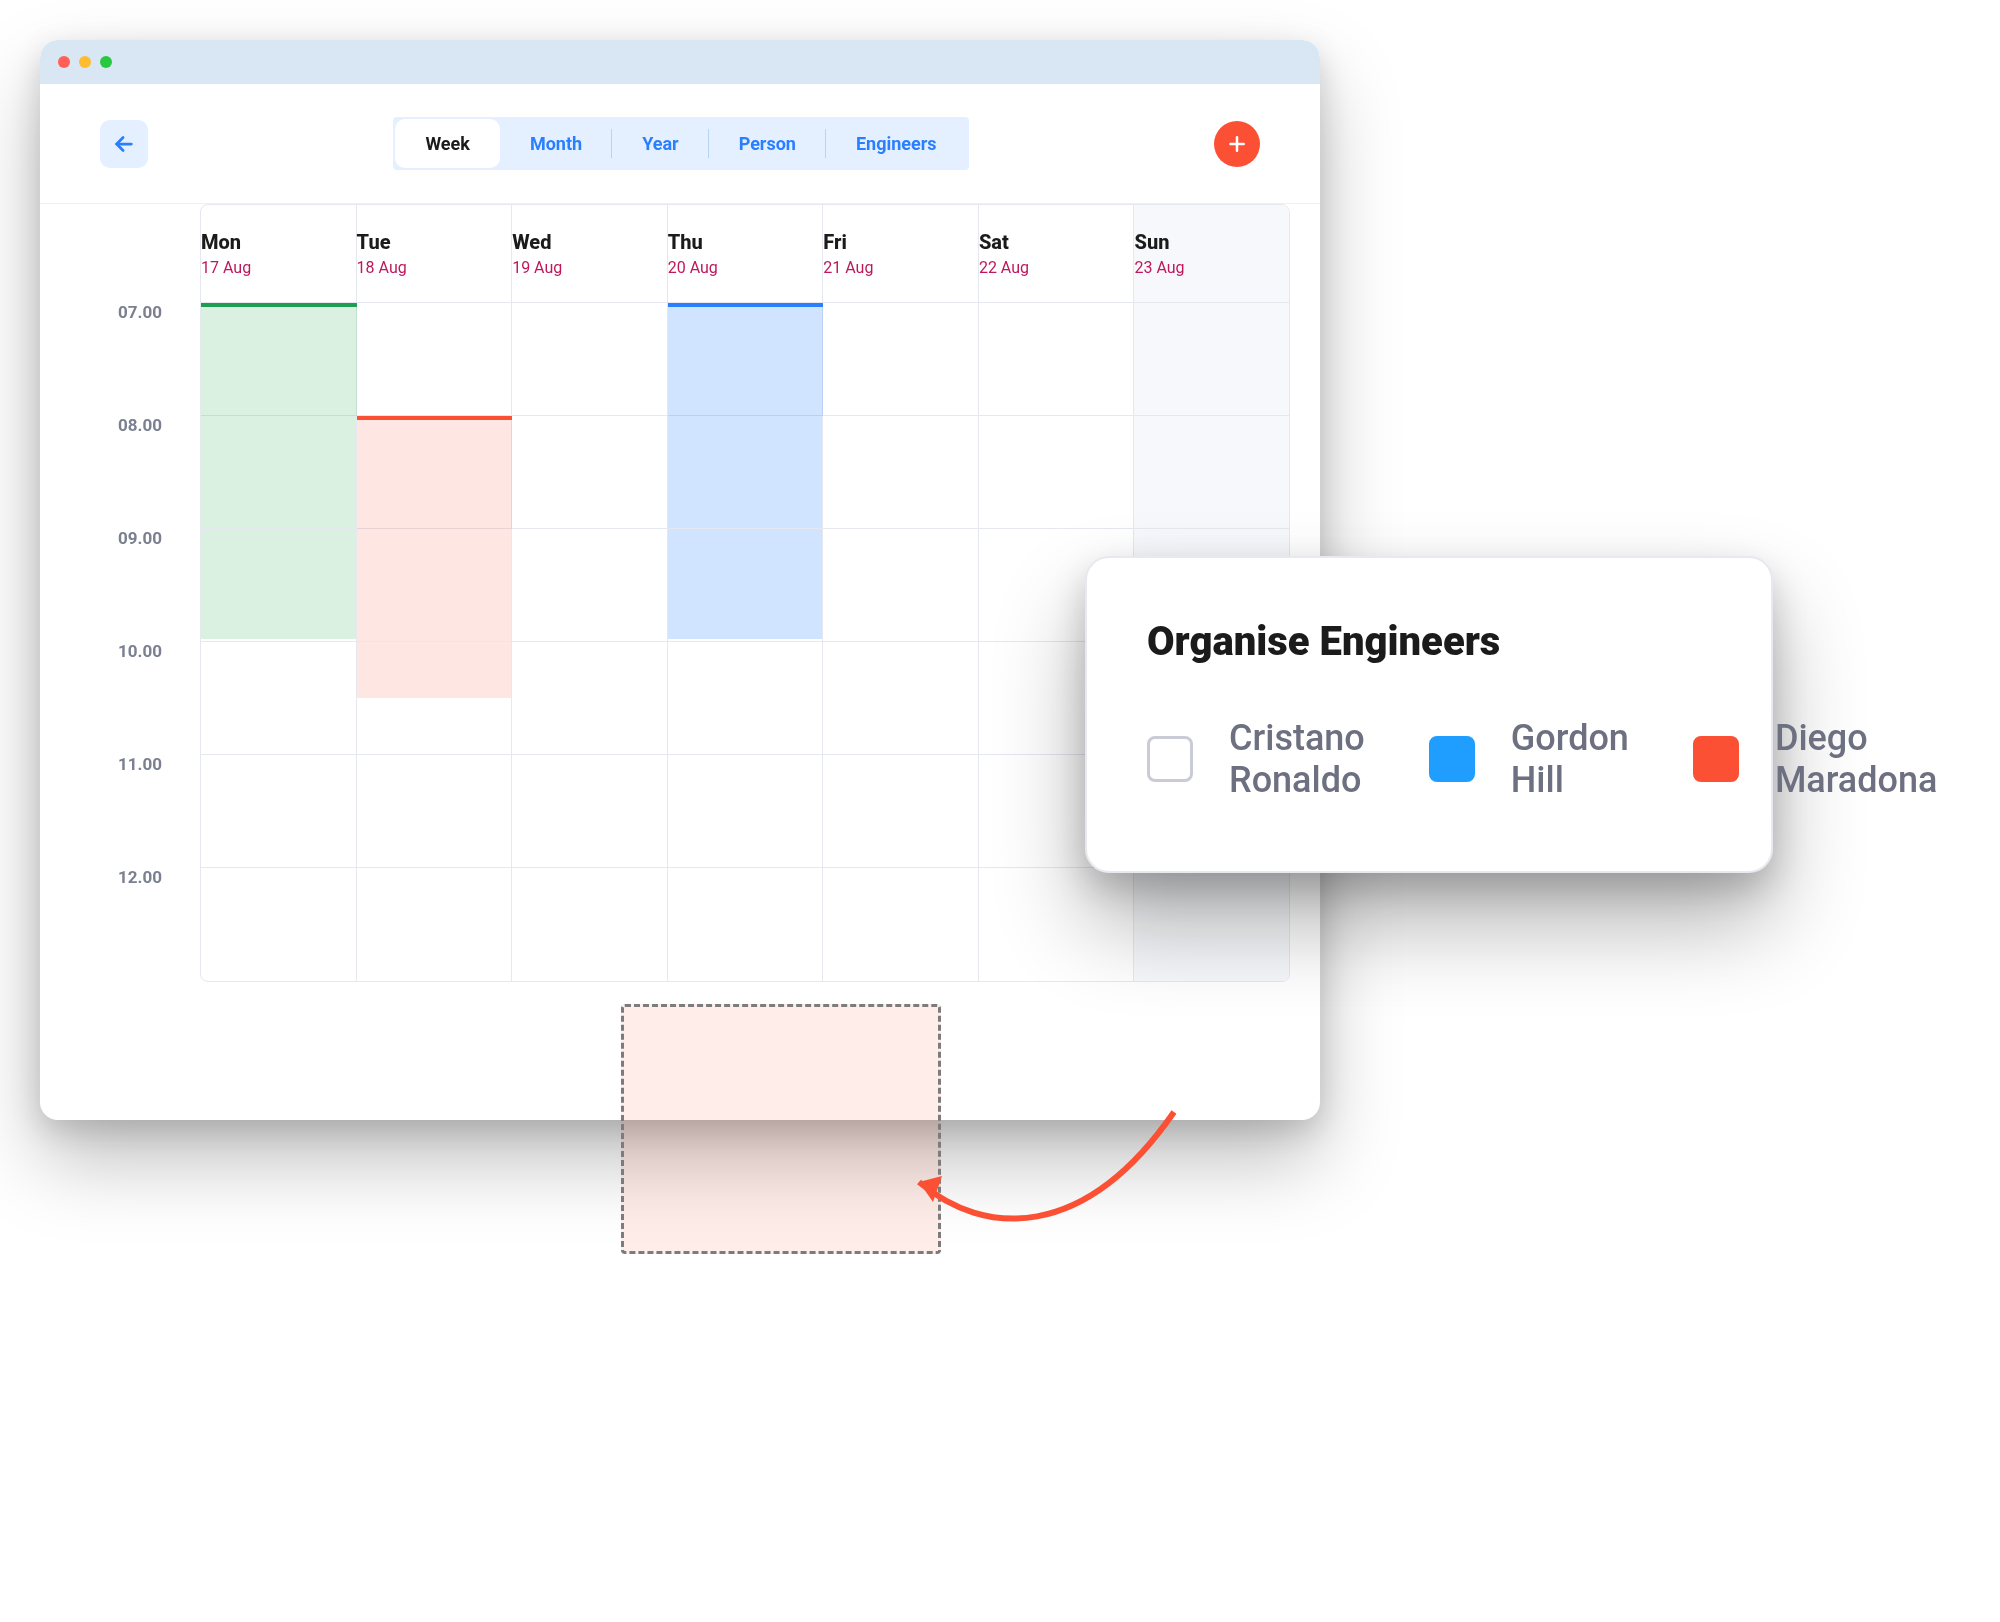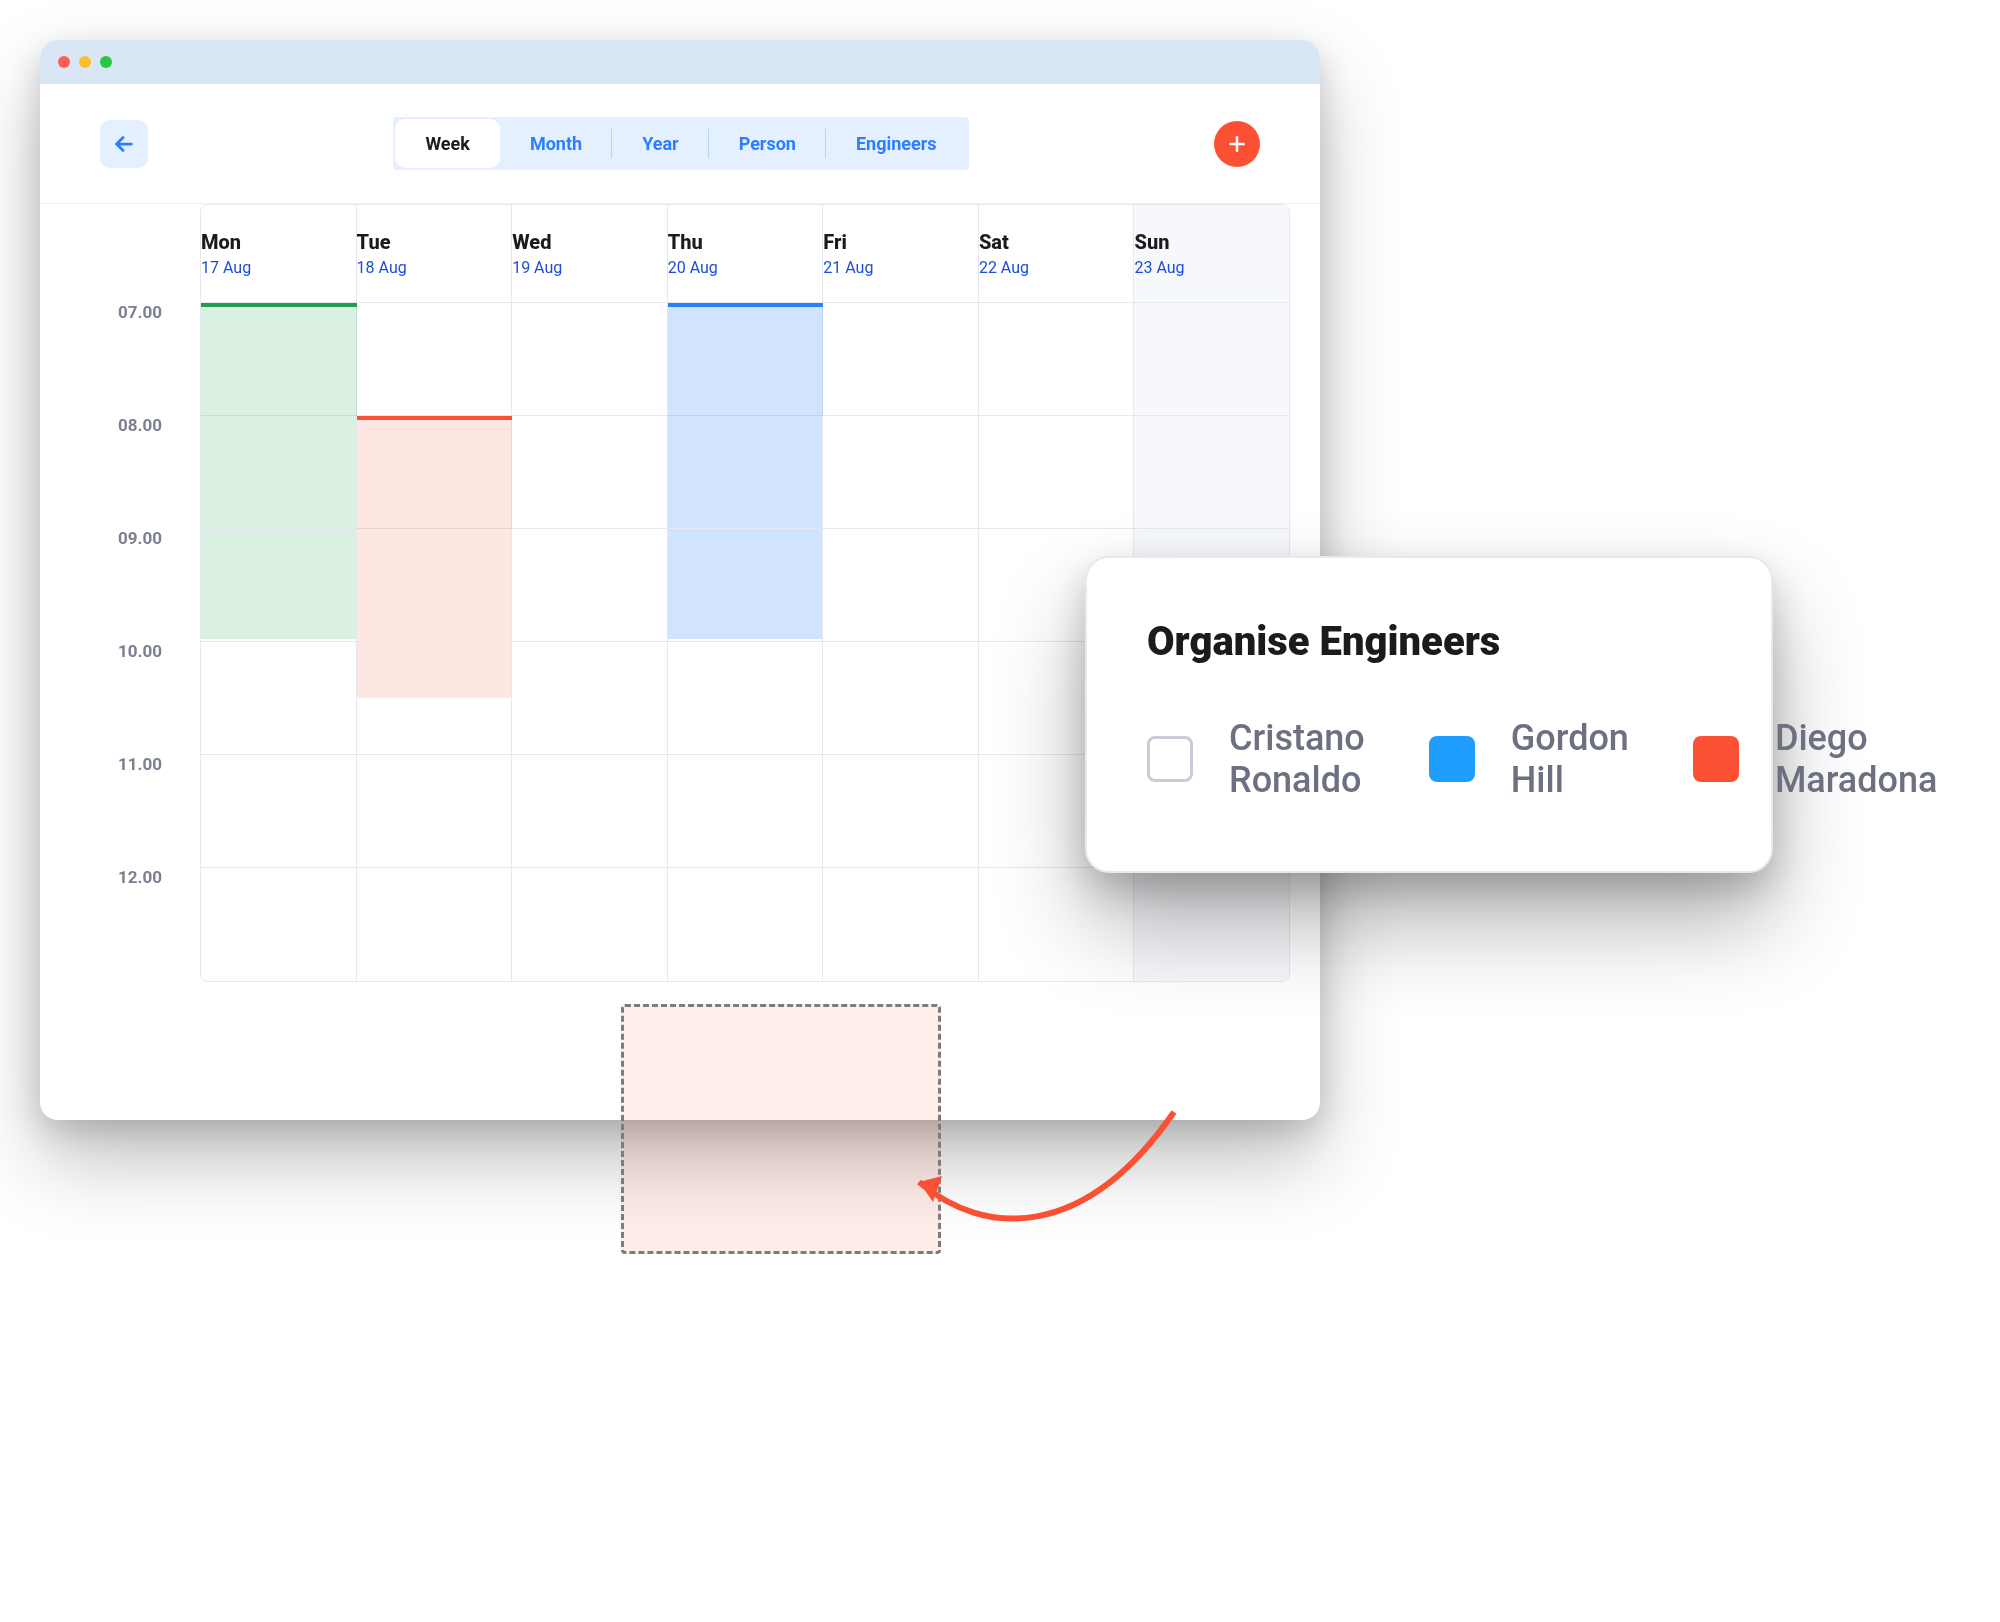--- a/index.html
+++ b/index.html
@@ -132,21 +132,21 @@
     border-right: 1px solid #e6e8ef;
     border-bottom: 1px solid #e6e8ef;
     display: flex;
     flex-direction: column;
     align-items: flex-start;
     justify-content: center;
     gap: 4px;
   }
   .day-head:last-child { border-right: none; background: #f7f8fb; }
   .day-name { font-size: 20px; font-weight: 800; color: #1b1b1b; }
-  .day-date { font-size: 16px; color: #1d4ed8; }
+  .day-date { font-size: 16px; color: #be185d; }
 
   .hours-row { display: flex; height: 113px; }
   .hours-row .cell {
     flex: 1;
     border-right: 1px solid #e6e8ef;
     border-bottom: 1px solid #e6e8ef;
     position: relative;
   }
   .hours-row .cell:last-child { border-right: none; background: #f7f8fb; }
   .hours-row:last-child .cell { border-bottom: none; }

